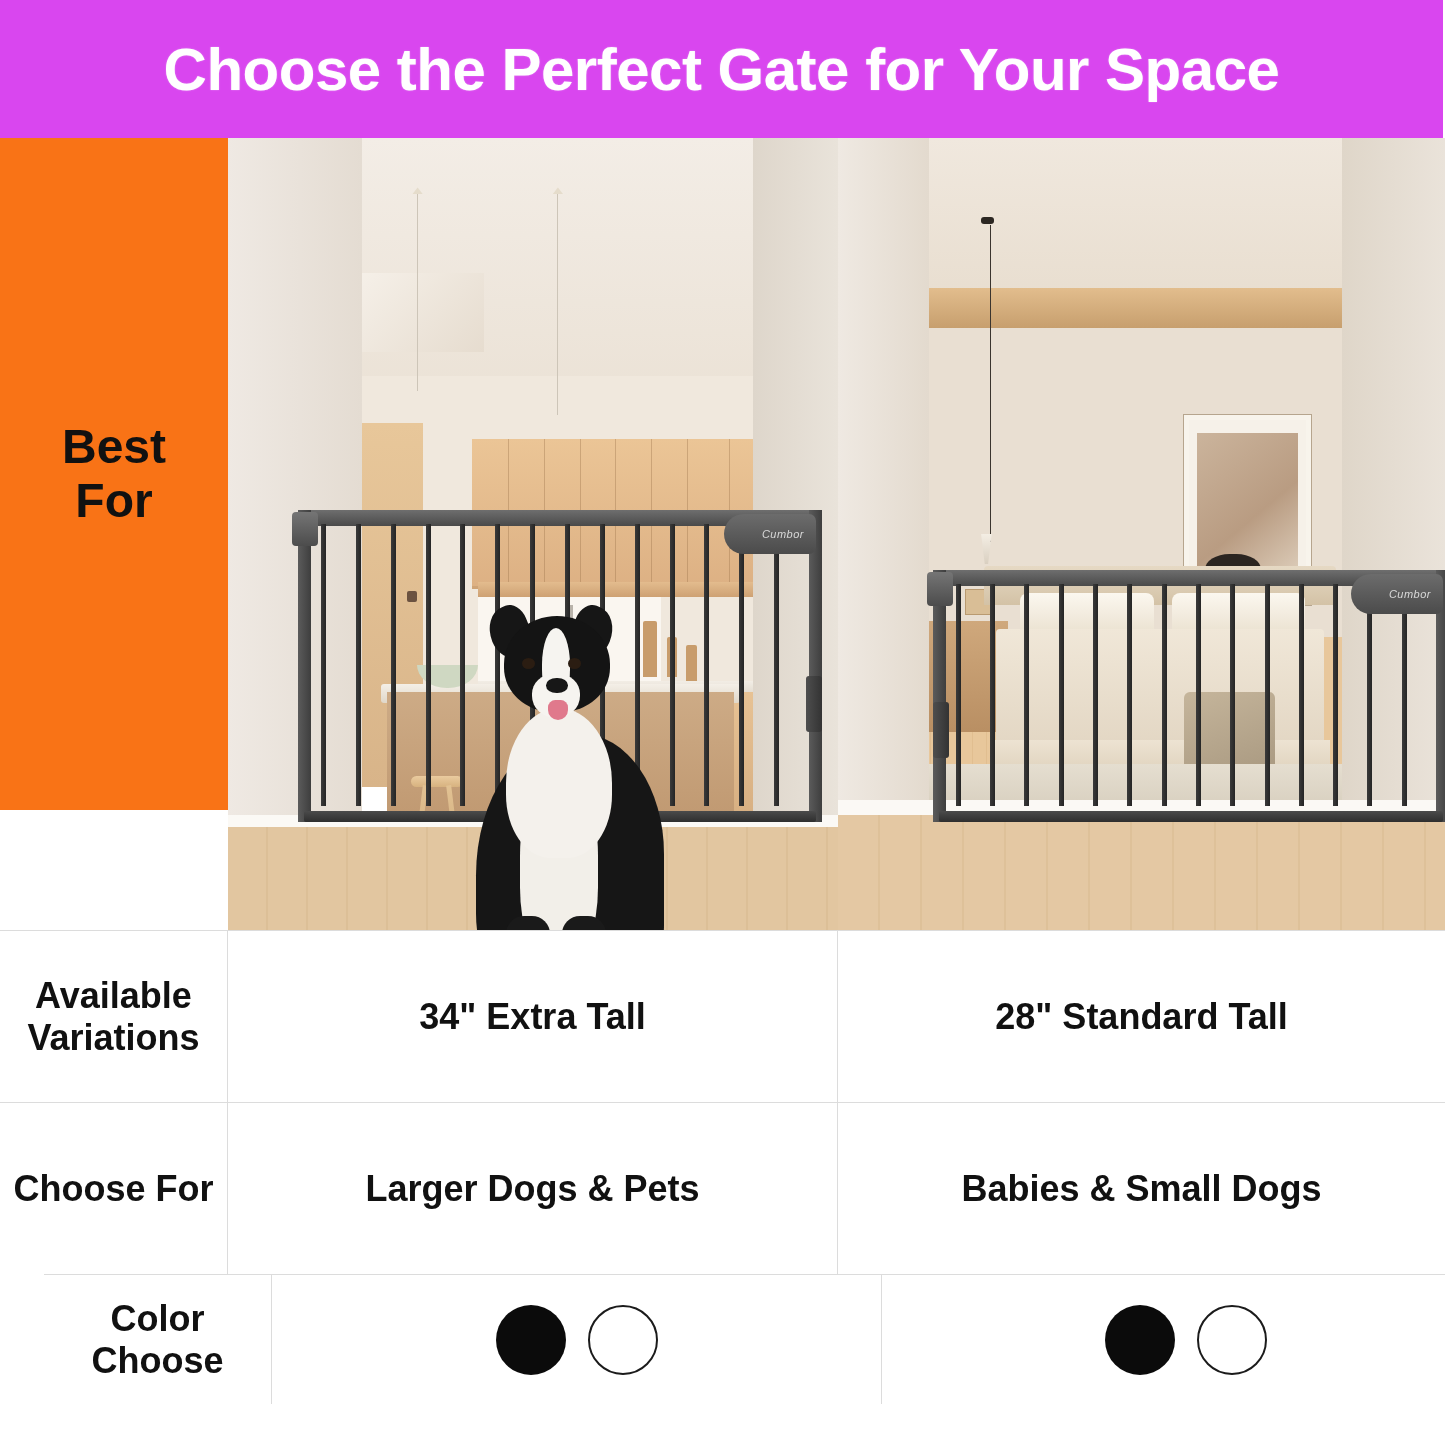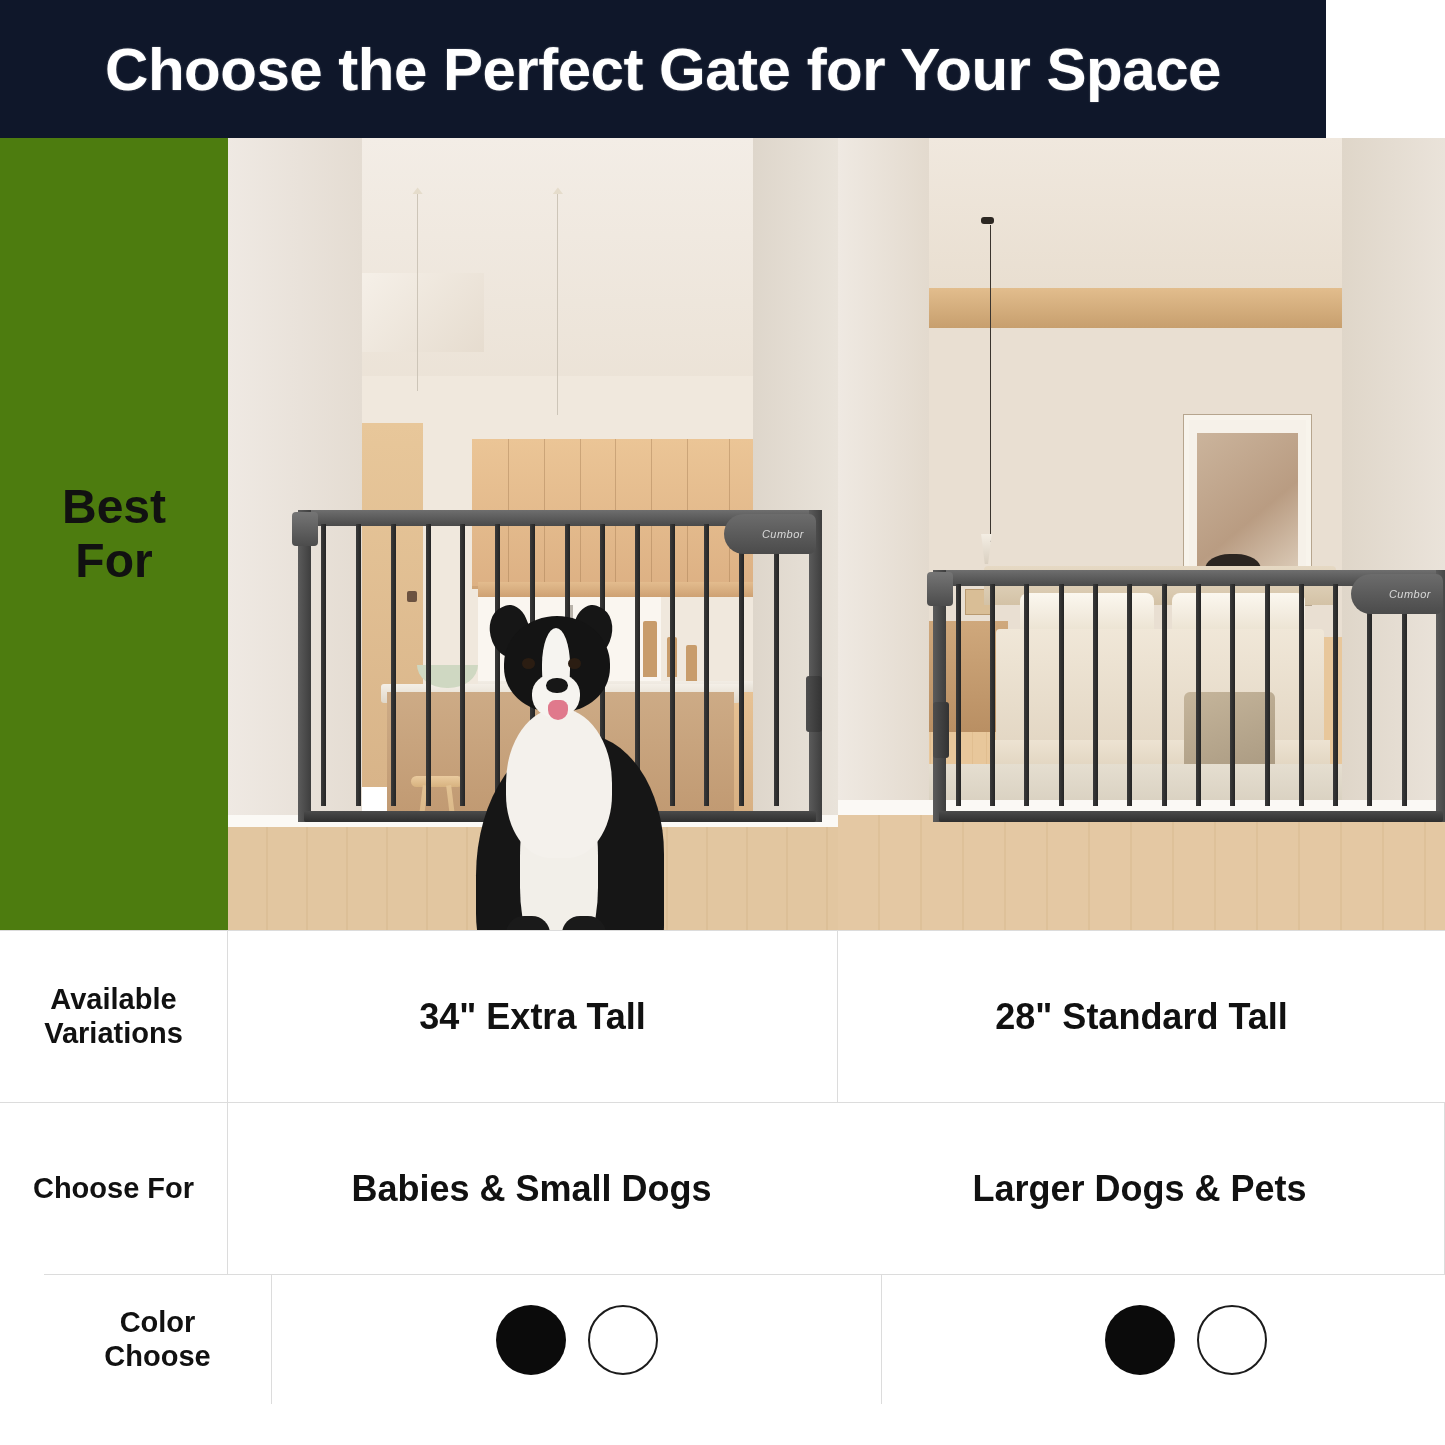--- a/index.html
+++ b/index.html
@@ -7,39 +7,39 @@
     width: 1445px; height: 1445px;
     font-family: "Liberation Sans", sans-serif;
     background: #ffffff;
     overflow: hidden;
   }
   .page { position: relative; width: 1445px; height: 1445px; }
 
   
   .header {
     position: absolute; left: 0; top: 0;
-    width: 1326px; height: 138px;
-    background: #0f172a;
+    width: 1443px; height: 138px;
+    background: #d946ef;
     display: flex; align-items: center; justify-content: center;
   }
   .header-title {
     color: #ffffff;
     font-size: 60px;
     font-weight: bold;
     letter-spacing: -0.5px;
     white-space: nowrap;
     text-shadow: 0 0 2px rgba(255,255,255,.35);
   }
 
   
   .hero { position: absolute; left: 0; top: 138px; width: 1445px; height: 792px; }
 
   .hero-label {
-    position: absolute; left: 0; top: 0; width: 228px; height: 792px;
-    background: #4d7c0f;
+    position: absolute; left: 0; top: 0; width: 228px; height: 672px;
+    background: #f97316;
     display: flex; align-items: center; justify-content: center;
   }
   .hero-label-text {
     font-size: 48px; font-weight: bold; color: #111; text-align: center;
     line-height: 1.12;
   }
 
   .photo { position: absolute; top: 0; height: 792px; overflow: hidden; }
   .photo.left  { left: 228px; width: 610px; }
   .photo.right { left: 838px; width: 607px; }
@@ -200,21 +200,21 @@
   
   .table { position:absolute; left:0; top:930px; width:1445px; height:515px; }
   .trow { position:relative; width:100%; border-top:1.5px solid #DCDCDC; display:flex; }
   .trow.r1 { height:172px; }
   .trow.r2 { height:172px; }
   .trow.r3 { height:130px;margin-left:44px; }
   .tlabel {
     width:228px; flex:0 0 228px;
     display:flex; align-items:center; justify-content:center;
     border-right:1.5px solid #DCDCDC;
-    font-size:29px; font-weight:bold; color:#111; text-align:center; line-height:1.14;
+    font-size:36px; font-weight:bold; color:#111; text-align:center; line-height:1.14;
   }
   .tcell {
     flex:1 1 0; display:flex; align-items:center; justify-content:center;
     font-size:36px; font-weight:bold; color:#111; text-align:center;
   }
   .tcell.first { flex:0 0 610px; border-right:1.5px solid #DCDCDC; }
   .swatches { display:flex; align-items:center; gap:22px; }
   .sw { width:70px; height:70px; border-radius:50%; }
   .sw.black { background:#0B0B0B; }
   .sw.white { background:#FFFFFF; border:2px solid #1B1B1B; }
@@ -422,22 +422,22 @@
       <div class="tcell first">34" Extra Tall</div>
       <div class="tcell">28" Standard Tall</div>
     </div>
 
     <div class="trow r2">
       <div class="tlabel">
         <div>
           <div>Choose For</div>
         </div>
       </div>
+      <div class="tcell first">Larger Dogs &amp; Pets</div>
       <div class="tcell">Babies &amp; Small Dogs</div>
-      <div class="tcell first">Larger Dogs &amp; Pets</div>
     </div>
 
     <div class="trow r3">
       <div class="tlabel">
         <div>
           <div>Color</div>
           <div>Choose</div>
         </div>
       </div>
       <div class="tcell first">

